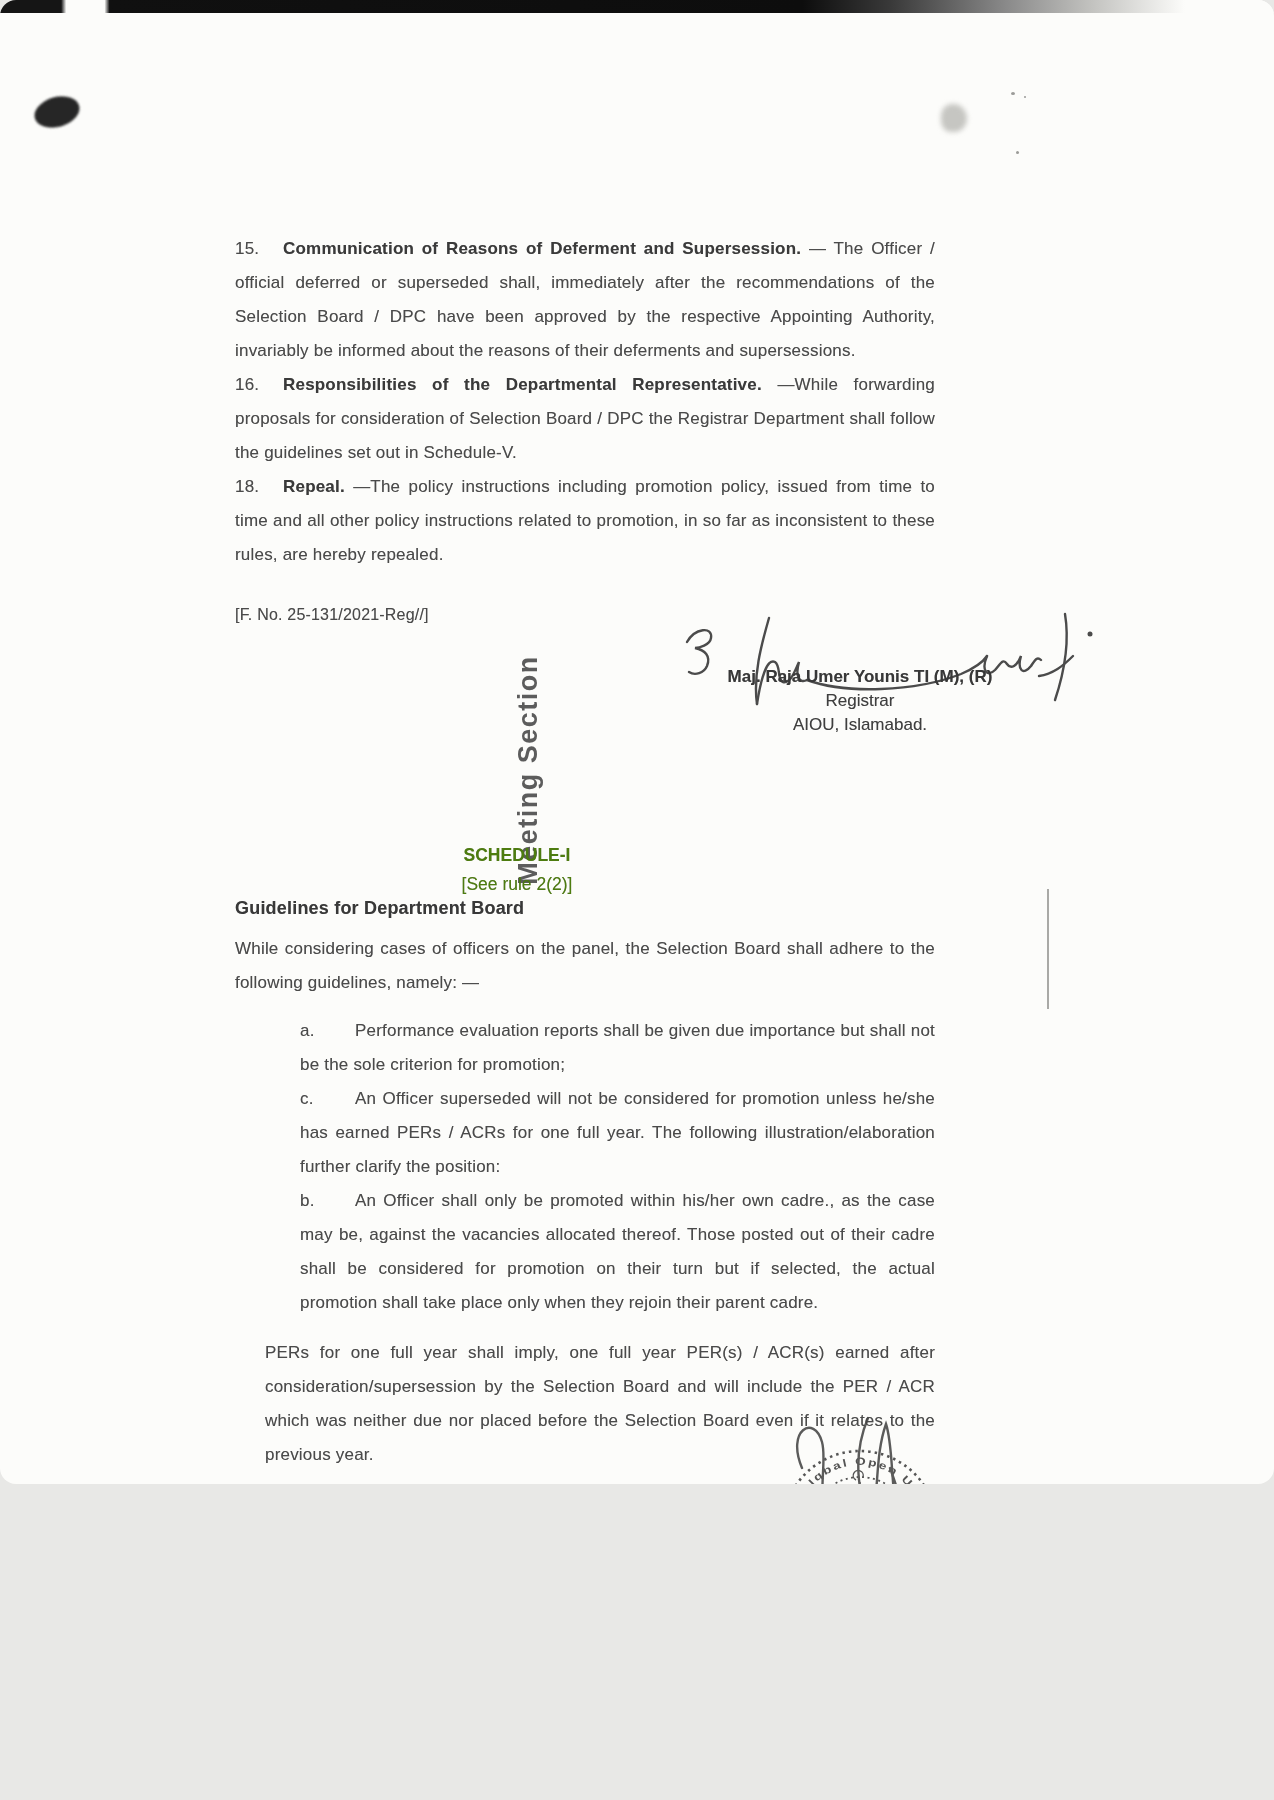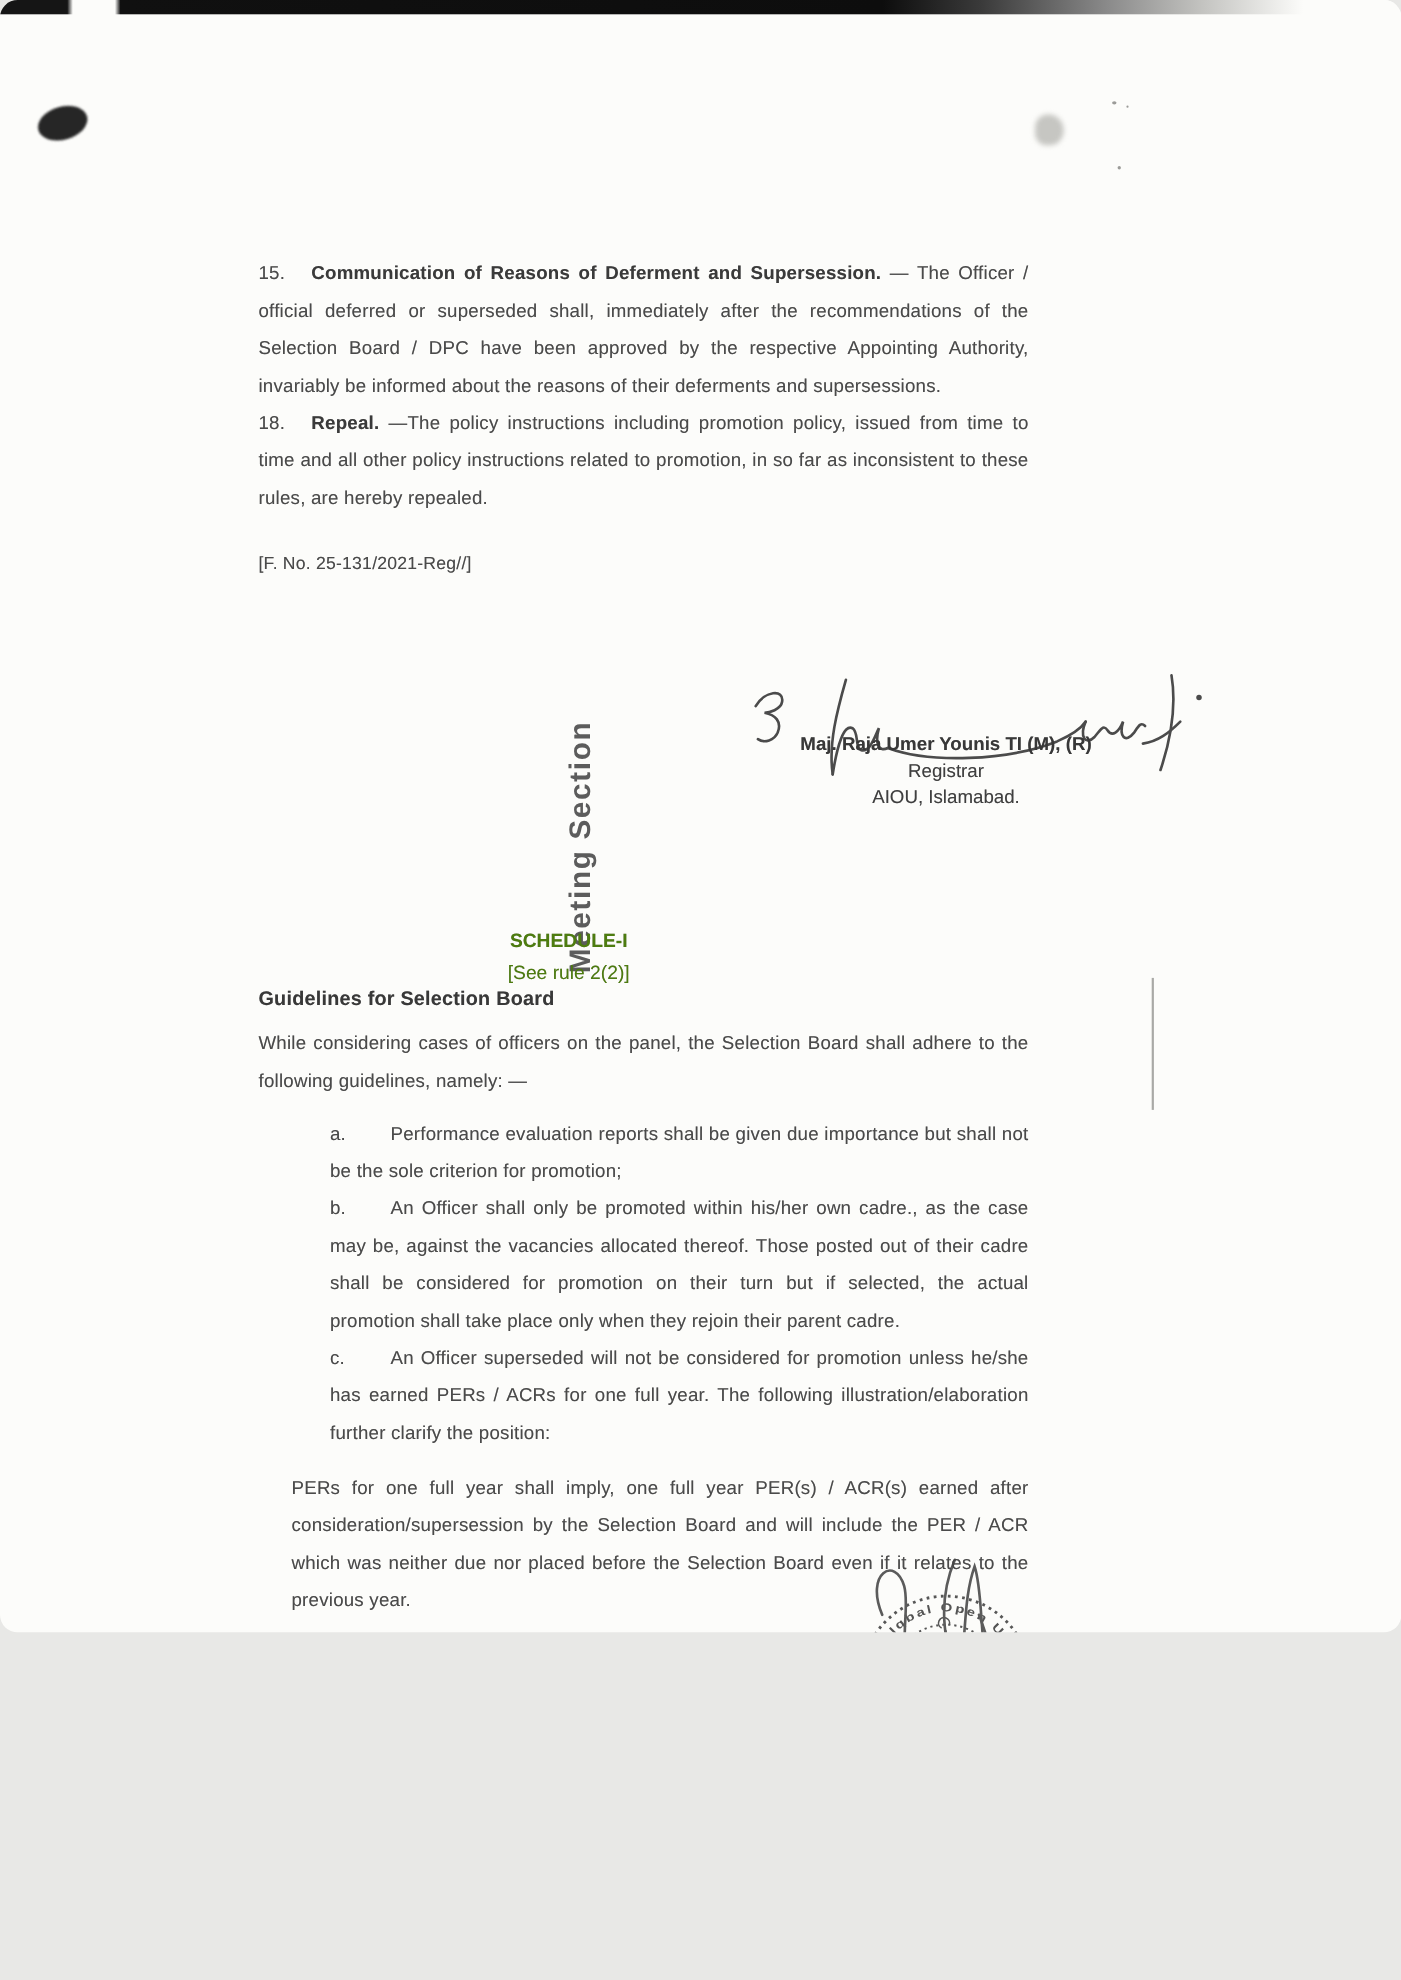--- a/index.html
+++ b/index.html
@@ -76,20 +76,21 @@
   <div class="punch-hole"></div>
   <div class="smudge"></div>
   <div class="speck s1"></div>
   <div class="speck s2"></div>
   <div class="speck s3"></div>
   <div class="vline"></div>
   <div class="dashline"></div>
 
   <div class="content">
     <p class="para"><span class="pnum">15.</span><b>Communication of Reasons of Deferment and Supersession.</b><span> — </span><span>The Officer / official deferred or superseded shall, immediately after the recommendations of the Selection Board / DPC have been approved by the respective Appointing Authority, invariably be informed about the reasons of their deferments and supersessions.</span></p>
+    <p class="para"><span class="pnum">16.</span><b>Responsibilities of the Departmental Representative.</b><span> —</span><span>While forwarding proposals for consideration of Selection Board / DPC the Registrar Department shall follow the guidelines set out in Schedule-V.</span></p>
     <p class="para"><span class="pnum">18.</span><b>Repeal.</b><span> —</span><span>The policy instructions including promotion policy, issued from time to time and all other policy instructions related to promotion, in so far as inconsistent to these rules, are hereby repealed.</span></p>
     <span class="fileno">[F. No. 25-131/2021-Reg//]</span>
   </div>
 
   <div class="vstamp">Meeting Section</div>
 
   <svg class="sig-svg" width="440" height="100" viewBox="0 0 440 100">
     <g fill="none" stroke="#4b4b4b" stroke-width="2.4" stroke-linecap="round">
       <path d="M22,30 C30,16 48,14 46,26 C45,33 34,36 30,36 C40,38 46,44 42,54 C39,61 30,64 24,60"></path>
       <path d="M104,6 C96,34 88,64 92,92"></path>
@@ -107,26 +108,26 @@
     <div>Registrar</div>
     <div>AIOU, Islamabad.</div>
   </div>
 
   <div class="schedule-block">
     <div class="schedule-title">SCHEDULE-I</div>
     <div>[See rule 2(2)]</div>
   </div>
 
   <div class="guidelines">
-    <p class="g-head">Guidelines for Selection Board</p>
+    <p class="g-head">Guidelines for Department Board</p>
     <p class="g-intro">While considering cases of officers on the panel, the Selection Board shall adhere to the following guidelines, namely: —</p>
     <div class="g-items">
       <p class="g-item"><span class="g-letter">a.</span><span>Performance evaluation reports shall be given due importance but shall not be the sole criterion for promotion;</span></p>
+      <p class="g-item"><span class="g-letter">c.</span><span>An Officer superseded will not be considered for promotion unless he/she has earned PERs / ACRs for one full year. The following illustration/elaboration further clarify the position:</span></p>
       <p class="g-item"><span class="g-letter">b.</span><span>An Officer shall only be promoted within his/her own cadre., as the case may be, against the vacancies allocated thereof. Those posted out of their cadre shall be considered for promotion on their turn but if selected, the actual promotion shall take place only when they rejoin their parent cadre.</span></p>
-      <p class="g-item"><span class="g-letter">c.</span><span>An Officer superseded will not be considered for promotion unless he/she has earned PERs / ACRs for one full year. The following illustration/elaboration further clarify the position:</span></p>
     </div>
     <p class="g-closing">PERs for one full year shall imply, one full year PER(s) / ACR(s) earned after consideration/supersession by the Selection Board and will include the PER / ACR which was neither due nor placed before the Selection Board even if it relates to the previous year.</p>
   </div>
 
   <svg class="seal" width="220" height="220" viewBox="0 0 220 220">
     <defs>
       <path id="sealTopArc" d="M 60.8,141.5 A 63,63 0 1 1 179.2,141.5"></path>
       <path id="sealBottomArc" d="M 65.6,145.4 A 60,60 0 0 0 174.4,145.4"></path>
     </defs>
     <g opacity="0.88">

